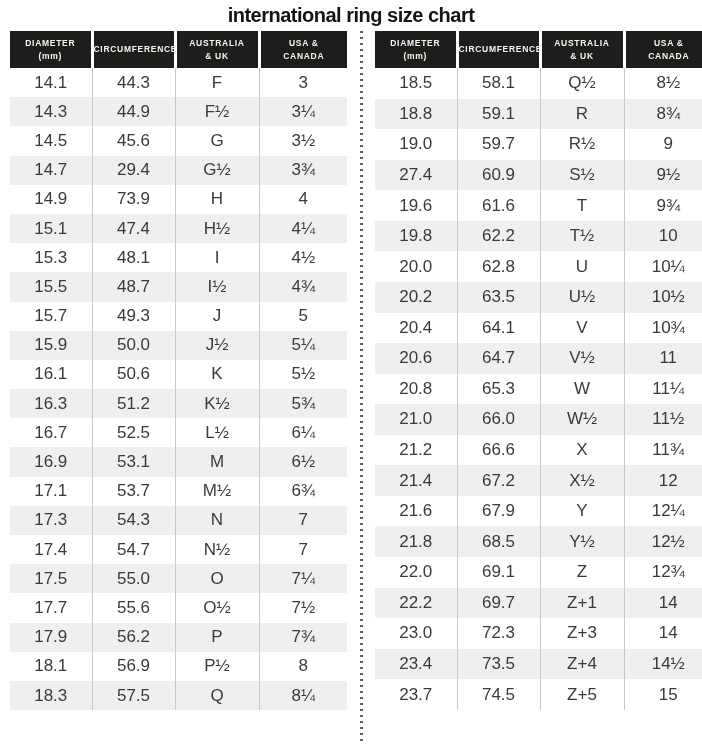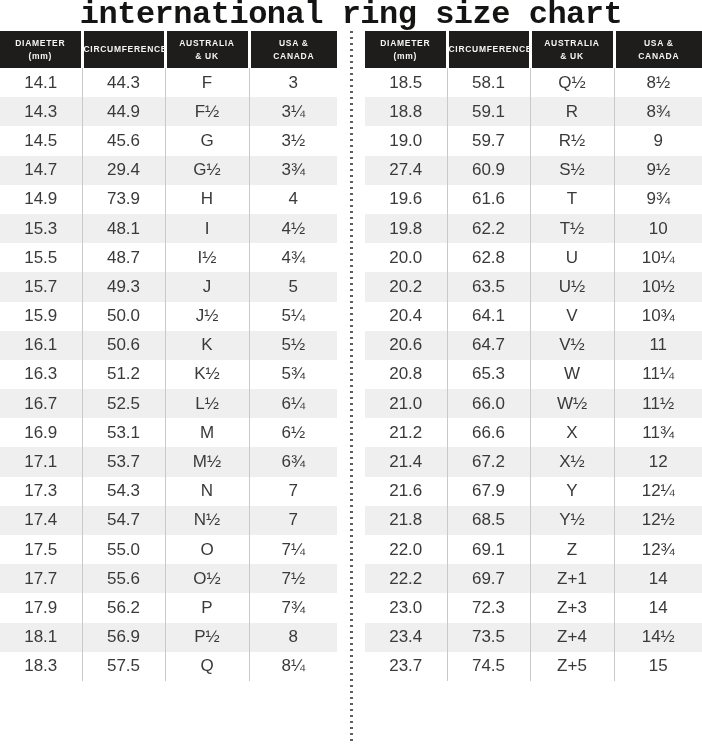--- a/index.html
+++ b/index.html
@@ -11,29 +11,30 @@
     width: 702px;
     height: 747px;
     font-family: "Liberation Sans", sans-serif;
     overflow: hidden;
   }
   .title {
     margin: 0;
     height: 31px;
     line-height: 30px;
     text-align: center;
-    font-family: Liberation Mono, monospace;
+    font-family: Liberation Sans, sans-serif;
     font-weight: bold;
-    font-size: 32px;
+    font-size: 20px;
     letter-spacing: -0.5px;
     color: #151413;
   }
   .tables {
     position: relative;
     display: flex;
+    margin-left: 10px;
   }
   table.size-table {
     border-collapse: collapse;
     table-layout: fixed;
     width: 337px;
   }
   table.size-table.right { margin-left: 28px; }
   col.c1 { width: 82px; }
   col.c2 { width: 83px; }
   col.c3 { width: 84px; }
@@ -126,20 +127,26 @@
             <td>G½</td>
             <td>3¾</td>
           </tr>
           <tr>
             <td>14.9</td>
             <td>73.9</td>
             <td>H</td>
             <td>4</td>
           </tr>
           <tr>
+            <td>15.1</td>
+            <td>47.4</td>
+            <td>H½</td>
+            <td>4¼</td>
+          </tr>
+          <tr>
             <td>15.3</td>
             <td>48.1</td>
             <td>I</td>
             <td>4½</td>
           </tr>
           <tr>
             <td>15.5</td>
             <td>48.7</td>
             <td>I½</td>
             <td>4¾</td>

